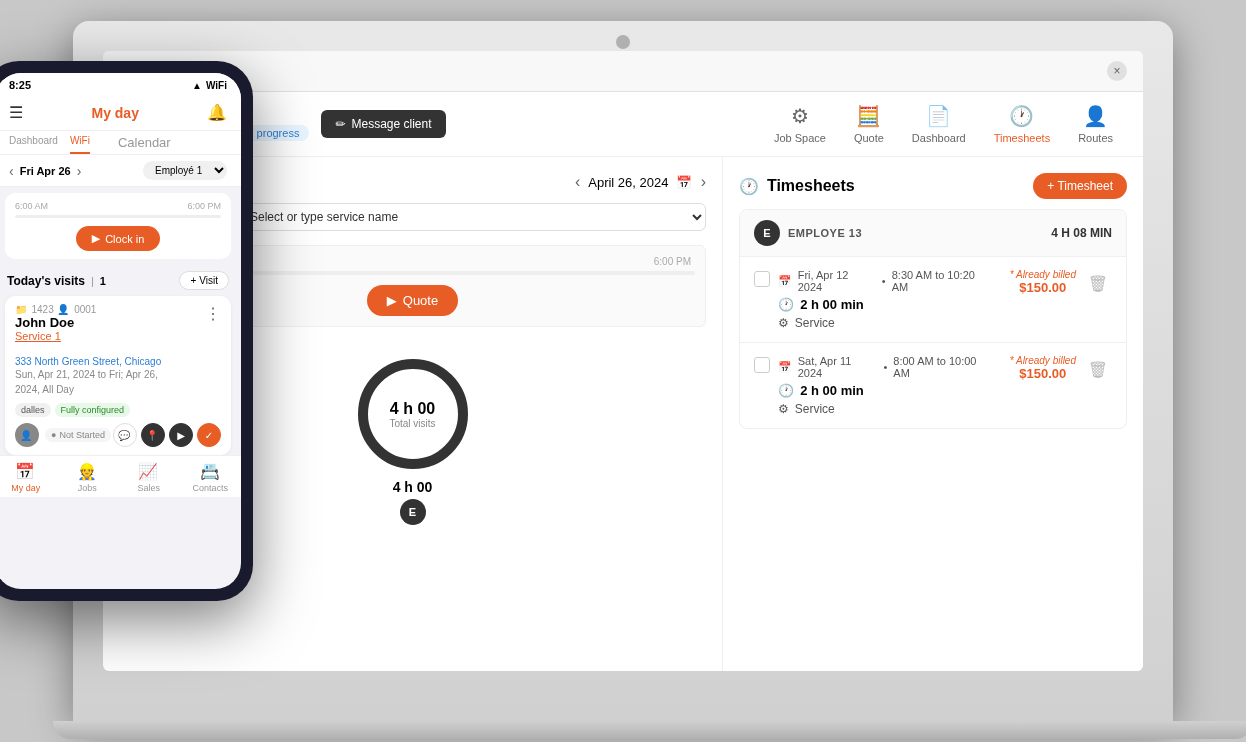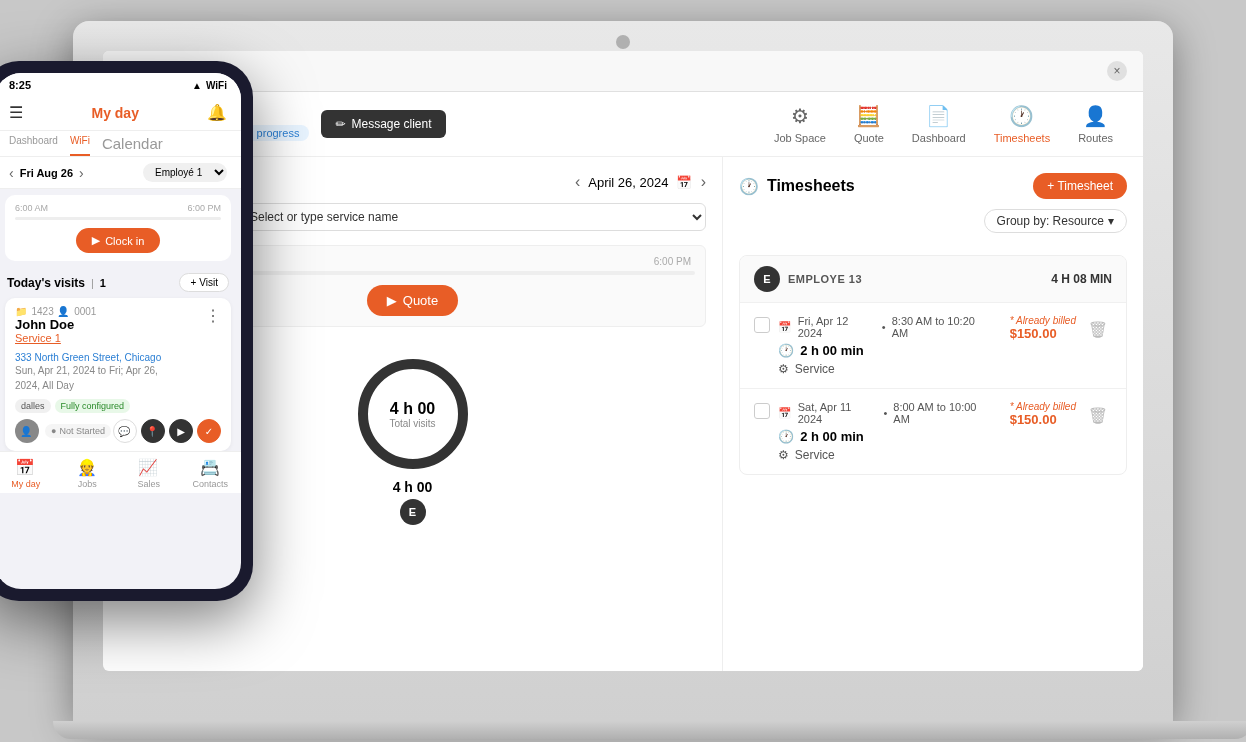--- a/index.html
+++ b/index.html
@@ -408,21 +408,21 @@
       margin-bottom: 4px;
     }
     .entry-service {
       display: flex;
       align-items: center;
       gap: 6px;
       font-size: 12px;
       color: #555;
     }
     .entry-billing {
-      text-align: left;
+      text-align: center;
       margin-left: 8px;
     }
     .billed-label {
       font-size: 10px;
       color: #e85d26;
       font-style: italic;
     }
     .billed-amount {
       font-size: 13px;
       font-weight: 600;
@@ -605,21 +605,21 @@
       gap: 4px;
     }
     .visit-client-name {
       font-size: 13px;
       font-weight: 700;
     }
     .visit-service {
       font-size: 11px;
       color: #e85d26;
       text-decoration: underline;
-      margin-bottom: 8px;
+      margin-bottom: 14px;
     }
     .visit-address {
       font-size: 10px;
       color: #2b7fd4;
       margin-bottom: 2px;
     }
     .visit-date {
       font-size: 10px;
       color: #888;
       margin-bottom: 4px;
@@ -760,27 +760,27 @@
 
         <div class="phone-header">
           <span class="hamburger-icon">☰</span>
           <span class="phone-header-title">My day</span>
           <span class="bell-icon">🔔</span>
         </div>
 
         <div style="background:#fff; display:flex; gap:12px; padding:4px 14px 0; border-bottom:1px solid #eee;">
           <span class="phone-nav-tab" style="font-size:10px; color:#999; padding-bottom:4px;">Dashboard</span>
           <span class="phone-nav-tab active" style="font-size:10px; color:#e85d26; border-bottom:2px solid #e85d26; padding-bottom:4px;">WiFi</span>
-          <span class="phone-nav-tab" style="font-size:15px; color:#999; padding-bottom:4px;">Calendar</span>
+          <span class="phone-nav-tab" style="font-size:13px; color:#999; padding-bottom:4px;margin-left:16px;">Calendar</span>
         </div>
 
         <div class="phone-date-bar">
           <div class="phone-date-nav">
             <button class="phone-date-btn">‹</button>
-            <span>Fri Aug 26</span>
+            <span>Fri Apr 26</span>
             <button class="phone-date-btn">›</button>
           </div>
           <select class="phone-emp-select">
             <option>Employé 1</option>
           </select>
         </div>
 
         <div class="phone-timeline">
           <div class="phone-timeline-labels">
             <span>6:00 AM</span>
@@ -975,26 +975,20 @@
               <div class="timesheets-header">
                 <div class="timesheets-title">
                   <span>🕐</span>
                   <span>Timesheets</span>
                 </div>
                 <button class="btn-add-timesheet">
                   <span>+ Timesheet</span>
                 </button>
               </div>
 
-              <div style="display:flex; justify-content:flex-end; margin-bottom:10px;">
-                <div class="group-by-select">
-                  <span>Group by: Resource</span>
-                  <span>▾</span>
-                </div>
-              </div>
 
               <div class="employee-section">
                 <div class="employee-section-header">
                   <div class="employee-badge">
                     <div class="emp-avatar">E</div>
                     <span class="emp-name">EMPLOYE 13</span>
                   </div>
                   <span class="emp-total">4 H 08 MIN</span>
                 </div>
 

